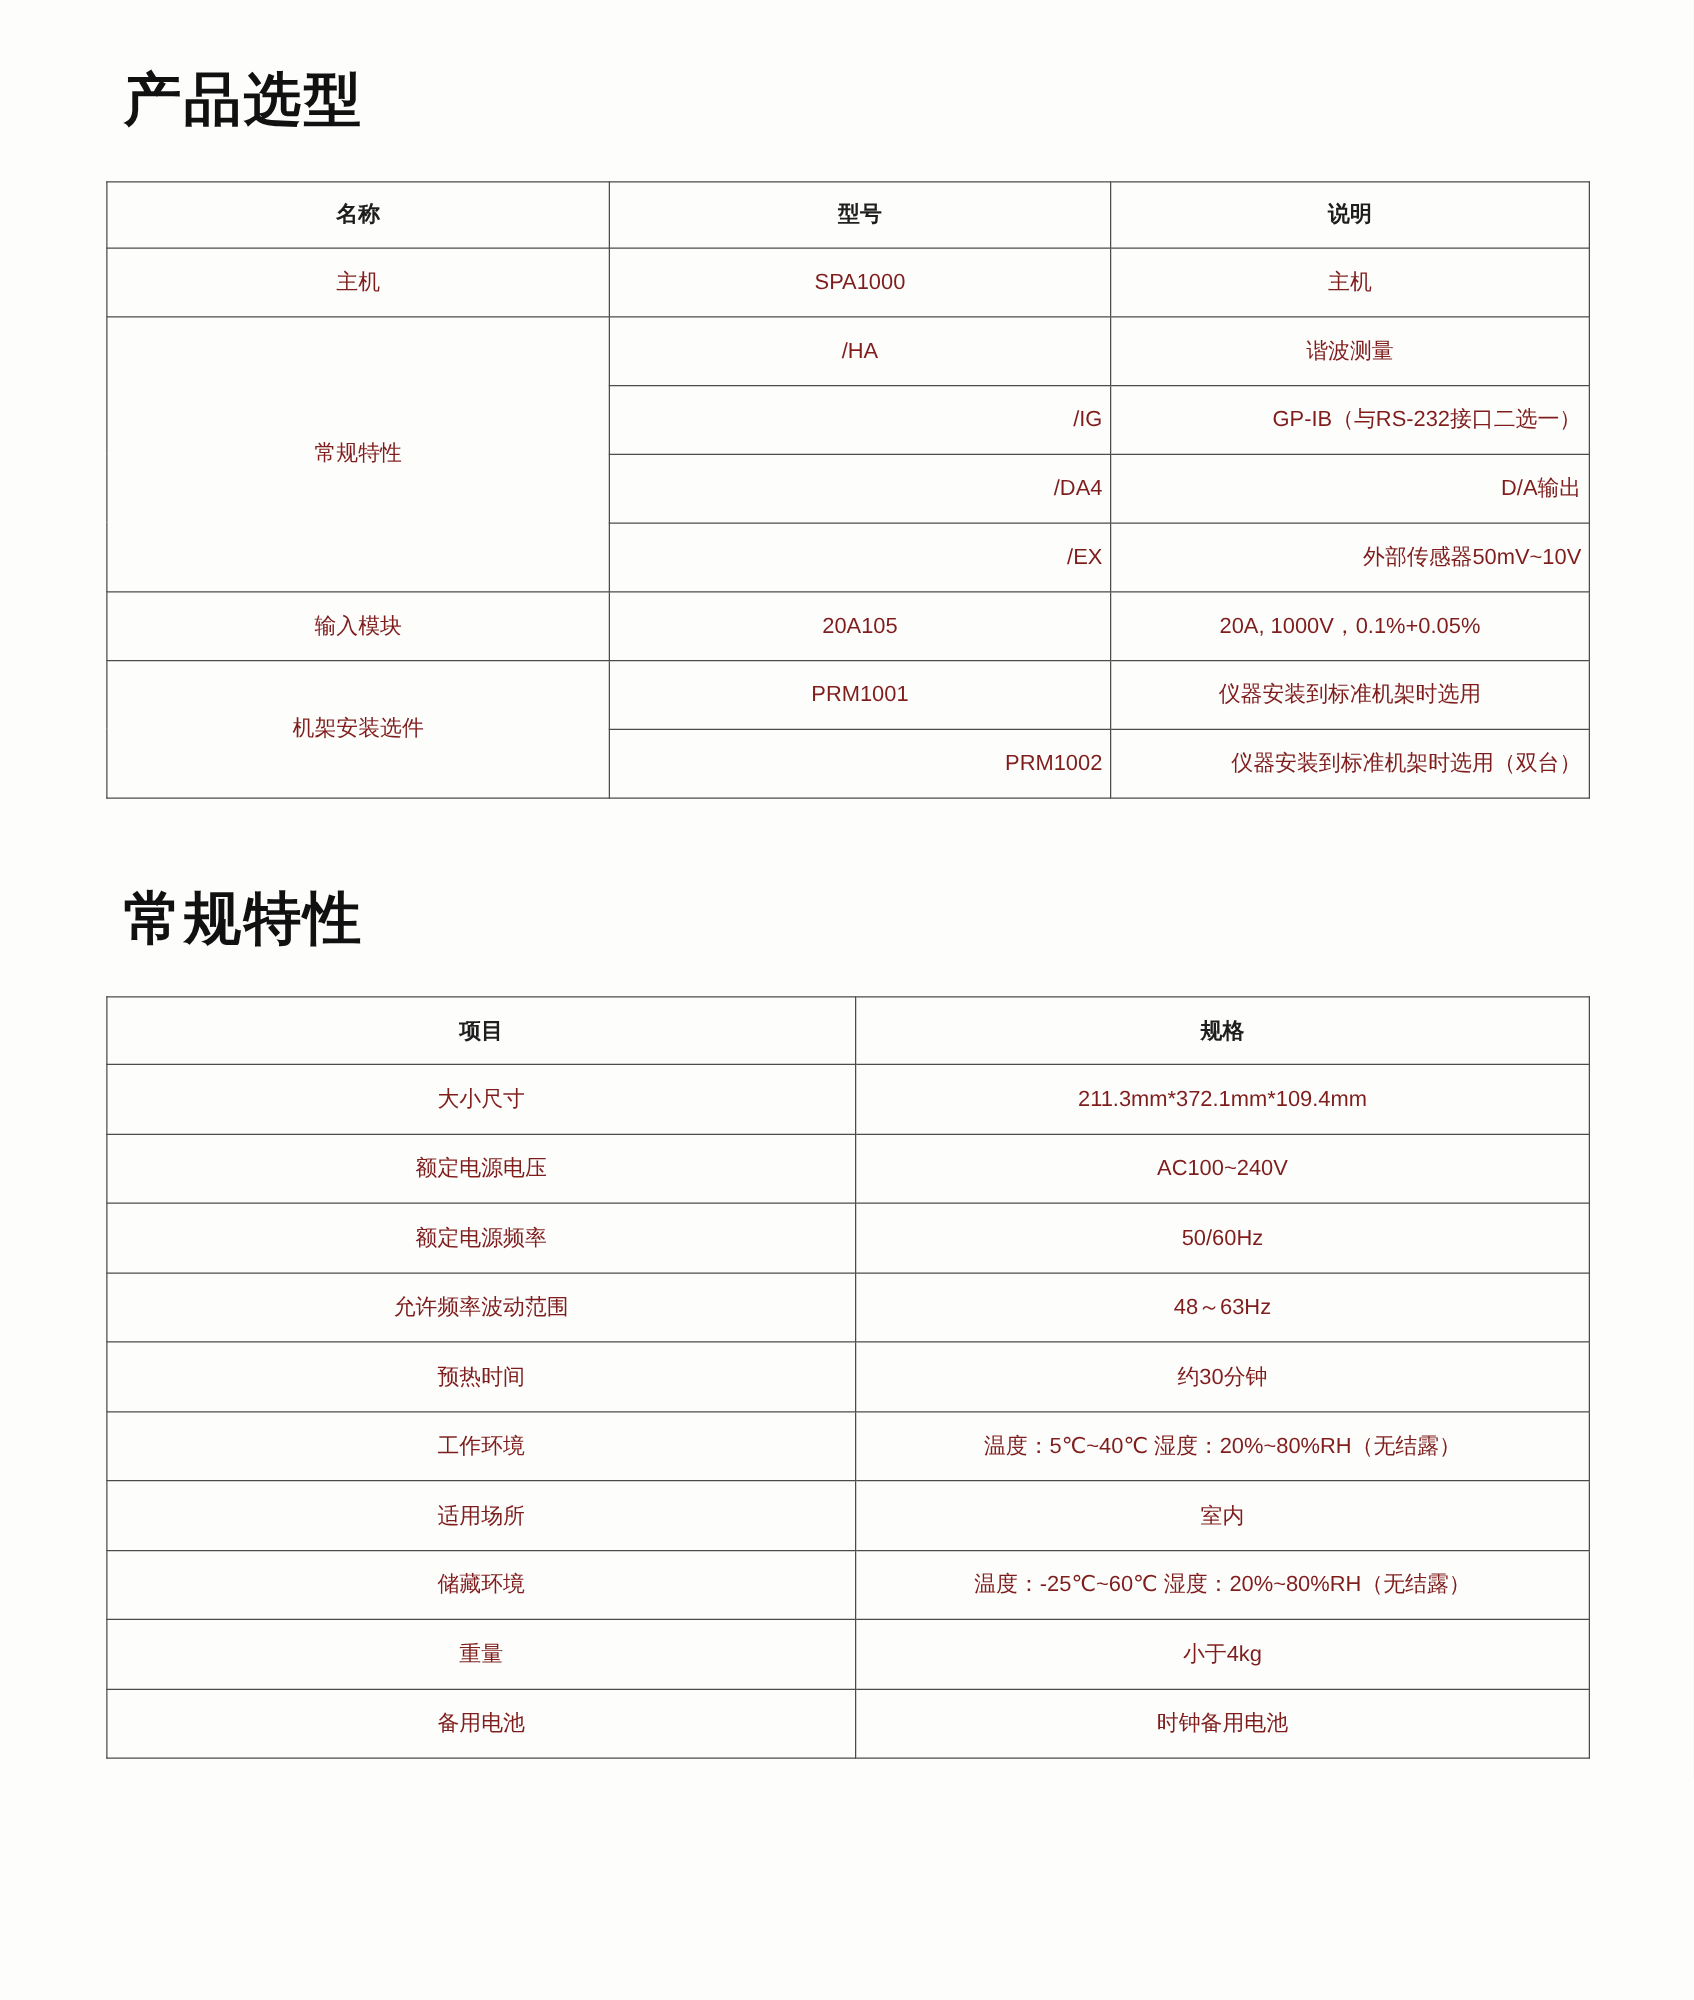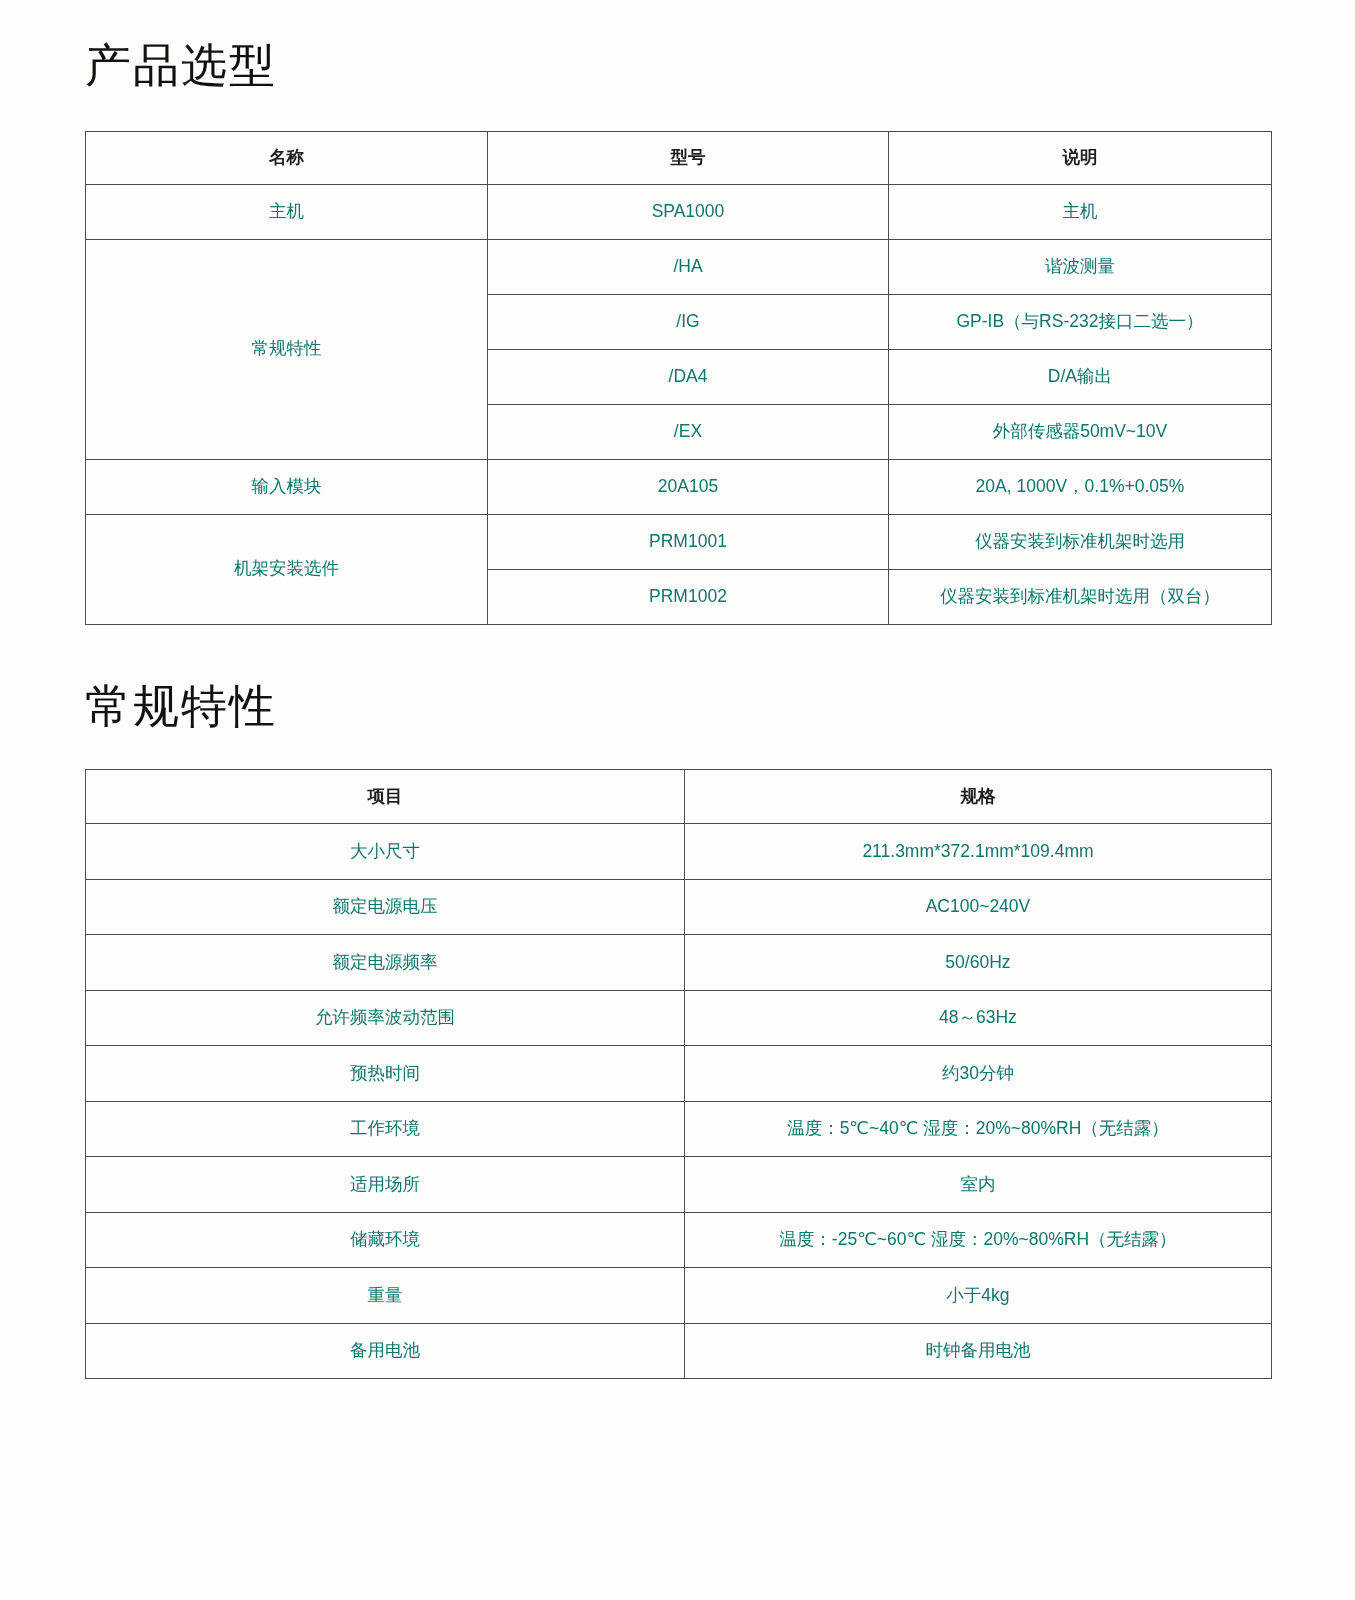--- a/index.html
+++ b/index.html
@@ -12,61 +12,62 @@
     width: 1355px;
     height: 1600px;
     background: #fdfdfc;
     box-sizing: border-box;
     padding: 0 83px 0 85px;
     overflow: hidden;
     color: #222;
   }
   .section-title {
     font-size: 46px;
-    font-weight: 400;
+    font-weight: 700;
     color: #111;
     letter-spacing: 2px;
-    margin: 0;
+    margin: 14px;
     padding: 0;
     line-height: 1.1;
   }
   #title-1 { padding-top: 40px; margin-bottom: 40px; }
   #title-2 { padding-top: 56px; margin-bottom: 38px; }
 
   table.spec {
     border-collapse: collapse;
     width: 1187px;
     table-layout: fixed;
     background: #fdfdfc;
   }
   table.spec th, table.spec td {
     border: 1px solid #4c4c4c;
     text-align: center;
     vertical-align: middle;
     font-size: 17.5px;
-    color: #0f766e;
+    color: #7f1d1d;
     padding: 0 6px;
     line-height: 1.35;
   }
   table.spec th {
     font-weight: 700;
     color: #1e1e1e;
     margin-top: 32px;
   }
   
   table.spec { border: 1.5px solid #3f3f3f; }
 
   #table-1 th { height: 52px; }
   #table-1 td { height: 54px; }
   #table-2 th { height: 53px; }
   #table-2 td { height: 54.5px; }
 
   
   #table-1 td.faint-top {
     border-top: 1px solid #d7d5d2;
+    text-align: right;
   }
 </style>
 </head>
 <body>
 
 <div class="page">
 
   <h1 class="section-title" id="title-1">产品选型</h1>
 
   <table class="spec" id="table-1">

